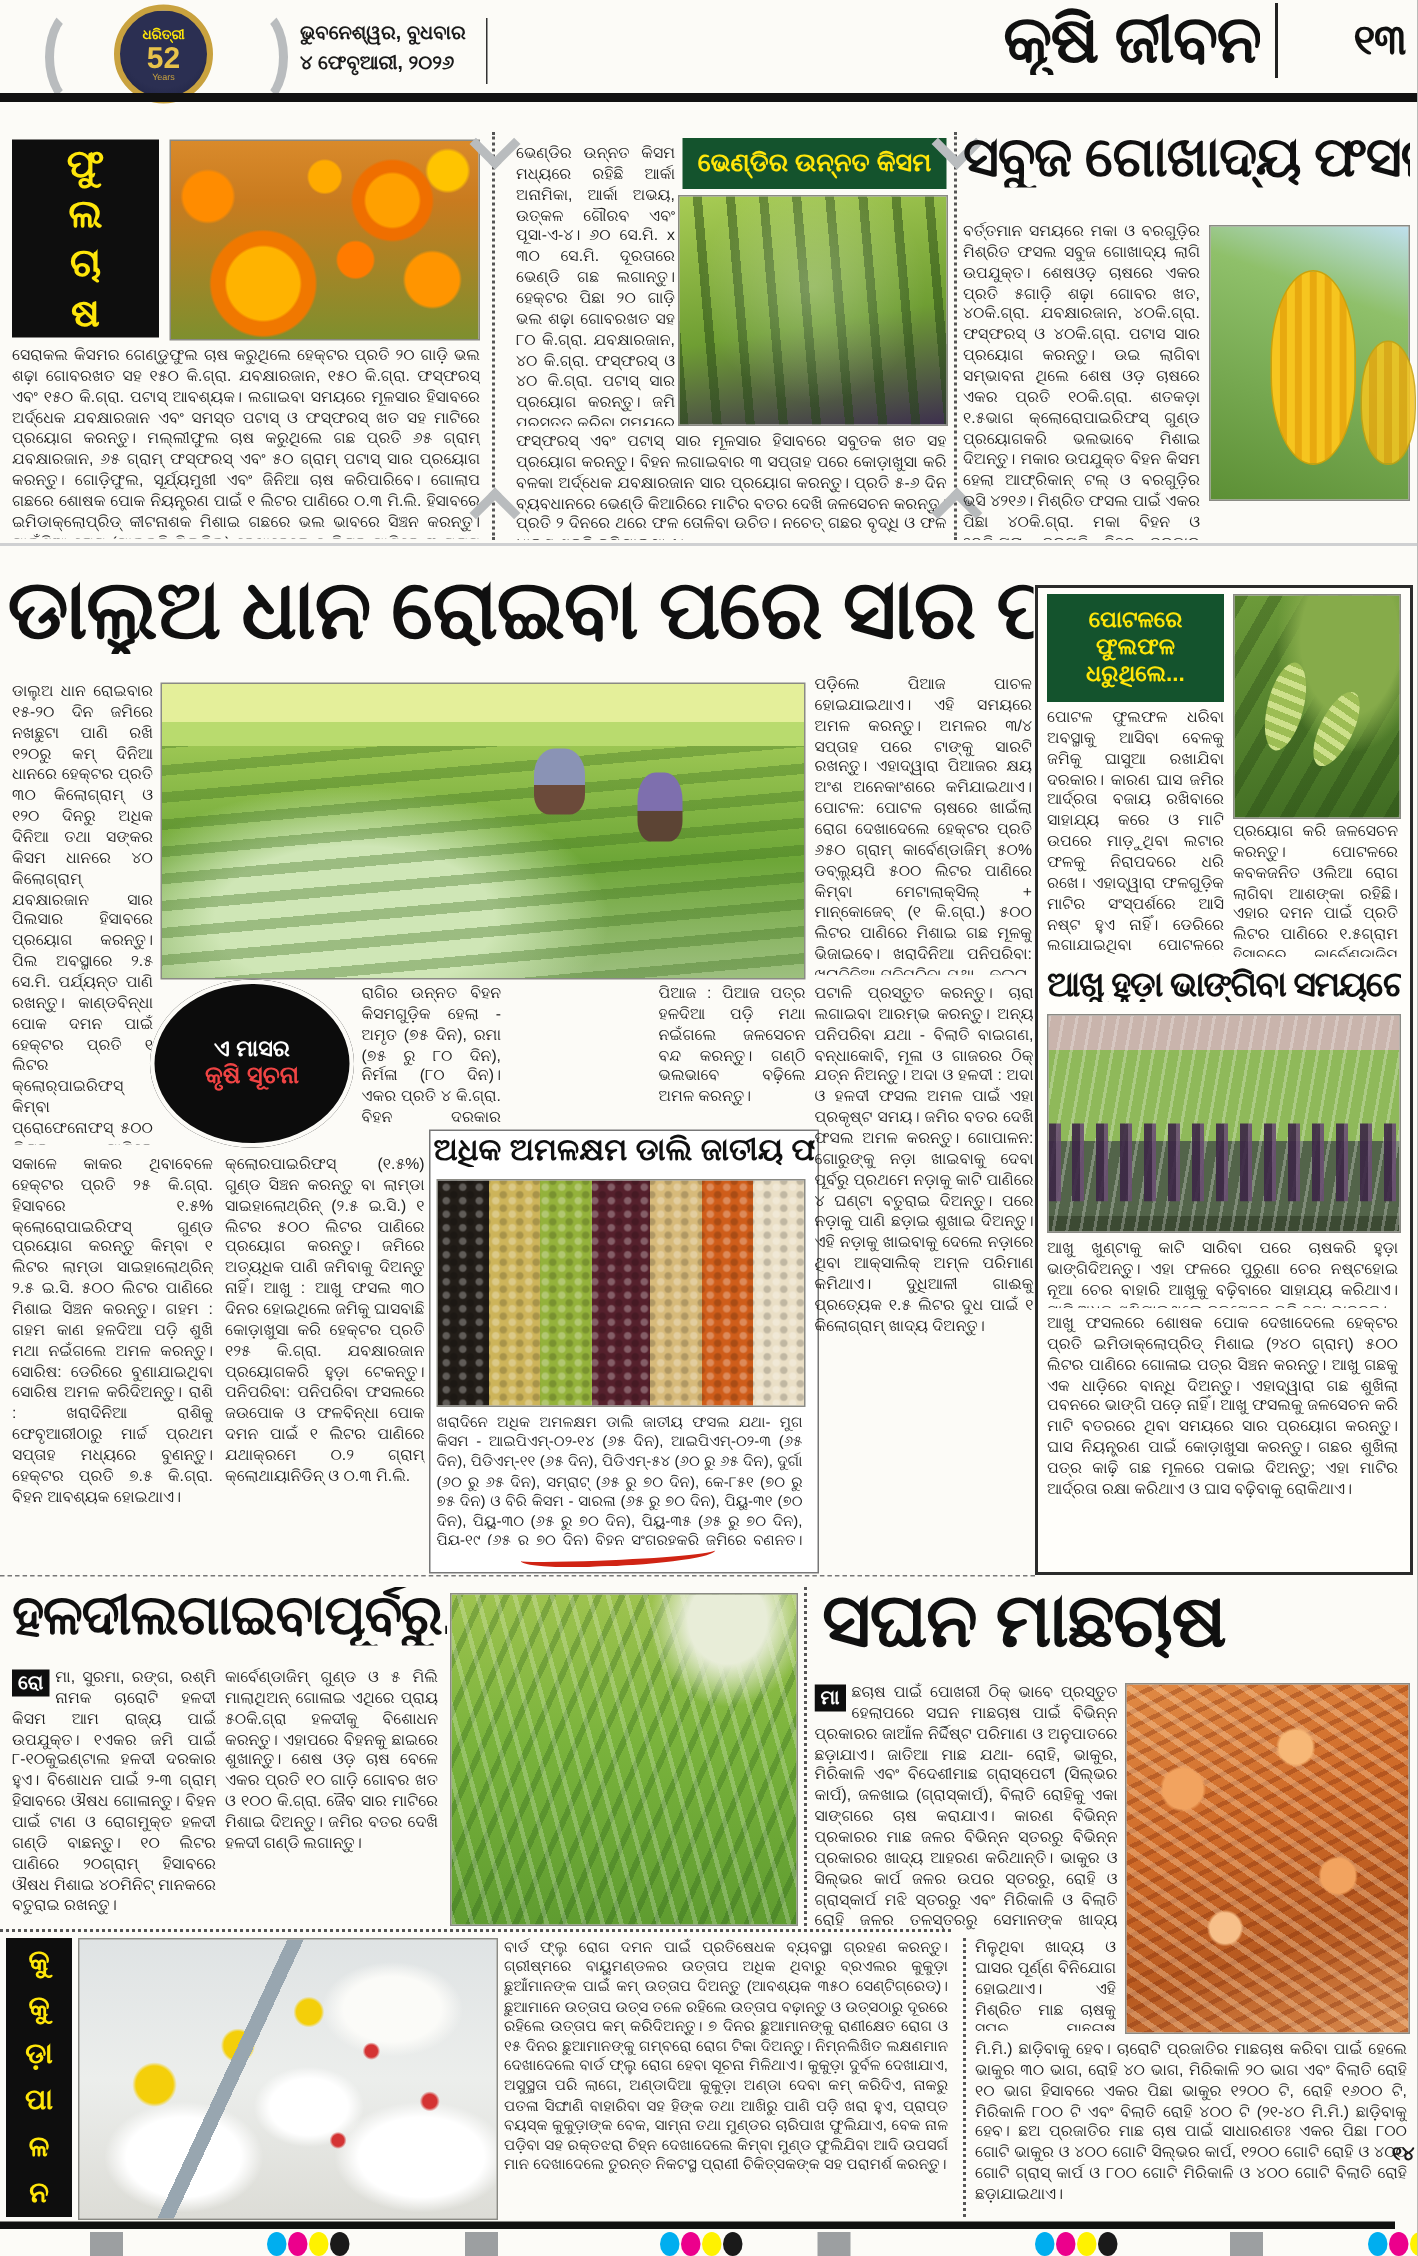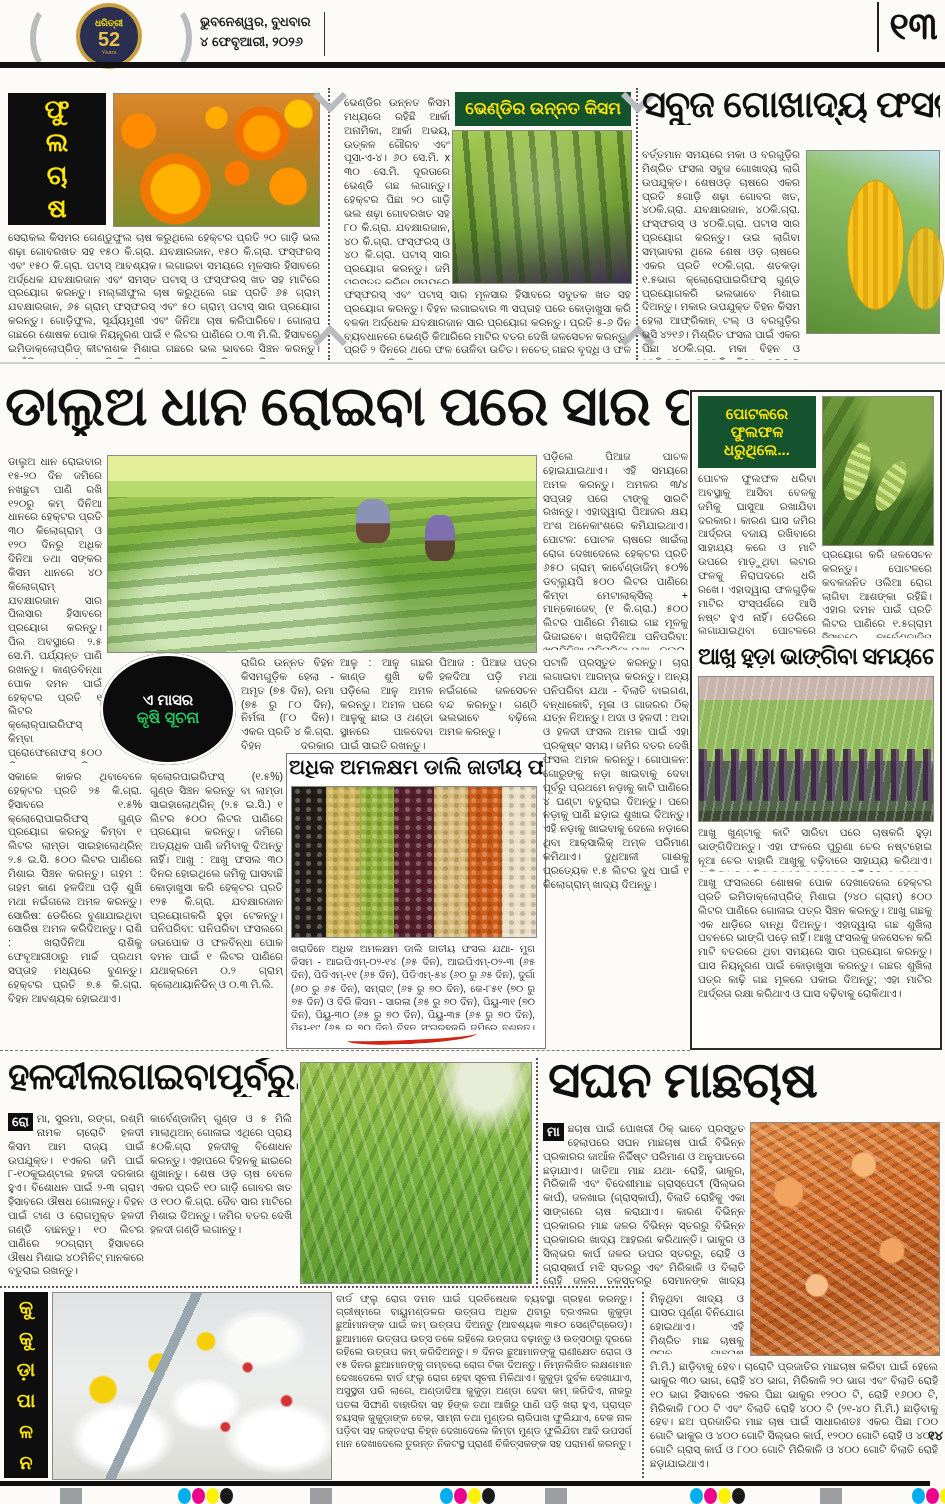--- a/index.html
+++ b/index.html
@@ -17,21 +17,21 @@
   .dashh{border-top:1px dashed #777;}
   .chev{position:absolute;width:18px;height:18px;border-right:6px solid #b9bcbe;border-bottom:6px solid #b9bcbe;}
   .rule{background:#111;}
   .grayrule{background:#cfd0d2;}
   .dropcap{float:left;background:#0e0e0e;color:#fff;font-weight:bold;font-size:13px;
            padding:2px 4px;margin:1px 4px 0 0;line-height:1.1;}
   .credit{display:block;font-style:italic;font-weight:bold;text-align:center;margin-top:4px;}
   .badge{background:#0c0c0c;border-radius:50%;display:flex;flex-direction:column;align-items:center;
          justify-content:center;box-shadow:0 0 0 3px #fcfbf7 inset;}
   .badge .l1{color:#ffffff;font-weight:900;font-size:15px;}
-  .badge .l2{color:#22c55e;font-weight:900;font-size:16px;}
+  .badge .l2{color:#ef4444;font-weight:900;font-size:16px;}
   .sidebar{border:2px solid #2b2b2b;background:#fffefa;}
   .gourds{position:absolute;border-radius:50%;
           background:repeating-linear-gradient(8deg,#cde08a 0 4px,#9dbd54 4px 9px);}
   .swoosh{position:absolute;height:10px;border-bottom:4px solid #d02414;border-radius:0 0 60% 40%;transform:rotate(-2deg);}
   .reg-sq{position:absolute;width:22px;height:16px;background:#9c9fa1;bottom:0;}
   .cmyk{position:absolute;bottom:0;display:flex;gap:1px;}
   .cmyk i{width:13px;height:16px;border-radius:50%;display:block;}
   .logo-ring{position:absolute;border-radius:50%;border:4px solid #c9a23f;
              background:radial-gradient(circle at 50% 40%,#2b2f52 0 62%,#1c2040 100%);
              display:flex;flex-direction:column;align-items:center;justify-content:center;}
@@ -109,22 +109,23 @@
     <div class="logo-ring" style="left:76px;top:3px;width:58px;height:58px;">
       <span style="color:#ffe60a;font-size:9px;font-weight:bold;">ଧରିତ୍ରୀ</span>
       <span style="color:#e8c24a;font-size:20px;font-weight:700;line-height:1;">52</span>
       <span style="color:#c9a23f;font-size:6px;">Years</span>
     </div>
     <div class="abs" style="left:200px;top:12px;height:44px;border-right:1px solid #333;padding-right:14px;font-weight:bold;font-size:13px;line-height:1.5;">
       <div>ଭୁବନେଶ୍ୱର, ବୁଧବାର</div>
       <div>୪ ଫେବୃଆରୀ, ୨୦୨୬</div>
     </div>
     <div class="abs" style="right:8px;top:2px;display:flex;align-items:center;gap:10px;">
+      <span class="display" style="font-size:44px;">କୃଷି ଜୀବନ</span>
       <span style="display:block;width:2px;height:50px;background:#222;"></span>
-      <span class="display" style="font-size:38px;">୧୩</span>
+      <span class="display" style="font-size:28px;margin-left:40px;">୧୩</span>
     </div>
     <div class="abs rule" style="left:0;top:62px;width:945px;height:6px;"></div>
   </div>
 
   <div class="abs vtitle" style="left:8px;top:93px;width:98px;height:132px;">
     <span style="font-size:26px;">ଫୁ</span>
     <span style="font-size:26px;">ଲ</span>
     <span style="font-size:26px;">ଚା</span>
     <span style="font-size:26px;">ଷ</span>
   </div>
@@ -163,22 +164,21 @@
     <div class="farmer" style="left:74%;top:30%;width:30px;height:46px;background:linear-gradient(180deg,#7e6fae 55%,#5c4434 56%);"></div>
   </div>
   <div class="abs txt" style="left:543px;top:450px;width:145px;height:200px;">ପଡ଼ିଲେ ପିଆଜ ପାଚଳ ହୋଇଯାଇଥାଏ। ଏହି ସମୟରେ ଅମଳ କରନ୍ତୁ। ଅମଳର ୩/୪ ସପ୍ତାହ ପରେ ଟାଙ୍କୁ ସାରଟି ରଖନ୍ତୁ। ଏହାଦ୍ୱାରା ପିଆଜର କ୍ଷୟ ଅଂଶ ଅନେକାଂଶରେ କମିଯାଇଥାଏ। ପୋଟଳ: ପୋଟଳ ଚାଷରେ ଖାଇଁଲା ରୋଗ ଦେଖାଦେଲେ ହେକ୍ଟର ପ୍ରତି ୬୫୦ ଗ୍ରାମ୍ କାର୍ବେଣ୍ଡାଜିମ୍ ୫୦% ଡବ୍ଲ୍ୟୁପି ୫୦୦ ଲିଟର ପାଣିରେ କିମ୍ବା ମେଟାଲାକ୍ସିଲ୍ + ମାନ୍‌କୋଜେବ୍ (୧ କି.ଗ୍ରା.) ୫୦୦ ଲିଟର ପାଣିରେ ମିଶାଇ ଗଛ ମୂଳକୁ ଭିଜାଇବେ। ଖରାଦିନିଆ ପନିପରିବା: ଖରାଦିନିଆ ପନିପରିବା ଯଥା - କଲରା, କଛି, ପୋଟଳ, କାକୁଡ଼ି, ବରଗୁଡ଼ି, ଝୁଡ଼ଙ୍ଗ, କଖାରୁ, ପୋଇ, ଖଡ଼ା ଇତ୍ୟାଦି ପାଇଁ</div>
 
   <div class="abs badge" style="left:100px;top:653px;width:136px;height:112px;">
     <span class="l1">ଏ ମାସର</span>
     <span class="l2">କୃଷି ସୂଚନା</span>
   </div>
 
   <div class="abs txt" style="left:241px;top:656px;width:93px;height:96px;">ରାଗିର ଉନ୍ନତ ବିହନ କିସମଗୁଡ଼ିକ ହେଲା - ଅମୃତ (୭୫ ଦିନ), ରମା (୭୫ ରୁ ୮୦ ଦିନ), ନିର୍ମଳା (୮୦ ଦିନ)। ଏକର ପ୍ରତି ୪ କି.ଗ୍ରା. ବିହନ ଦରକାର ହୋଇଥାଏ।</div>
-  <div class="abs txt" style="left:340px;top:656px;width:93px;height:96px;">ଆଳୁ : ଆଳୁ ଗଛର କାଣ୍ଡ ଶୁଖି ଢଳି ପଡ଼ିଲେ ଆଳୁ ଅମଳ କରନ୍ତୁ। ଅମଳ ପରେ ଆଳୁକୁ ଛାଇ ଓ ଥଣ୍ଡା ସ୍ଥାନରେ ପାଳଦେବା ପାଇଁ ସାଇତି ରଖନ୍ତୁ।</div>
-  <div class="abs txt" style="left:439px;top:656px;width:98px;height:96px;font-family:Liberation Serif, serif;">ପିଆଜ : ପିଆଜ ପତ୍ର ହଳଦିଆ ପଡ଼ି ମଥା ନଇଁଗଲେ ଜଳସେଚନ ବନ୍ଦ କରନ୍ତୁ। ଗଣ୍ଠି ଭଲଭାବେ ବଢ଼ିଲେ ଅମଳ କରନ୍ତୁ।</div>
+  <div class="abs txt" style="left:439px;top:656px;width:98px;height:96px;">ପିଆଜ : ପିଆଜ ପତ୍ର ହଳଦିଆ ପଡ଼ି ମଥା ନଇଁଗଲେ ଜଳସେଚନ ବନ୍ଦ କରନ୍ତୁ। ଗଣ୍ଠି ଭଲଭାବେ ବଢ଼ିଲେ ଅମଳ କରନ୍ତୁ।</div>
 
   <div class="abs txt" style="left:8px;top:770px;width:134px;height:272px;">ସକାଳେ କାକର ଥିବାବେଳେ ହେକ୍ଟର ପ୍ରତି ୨୫ କି.ଗ୍ରା. ହିସାବରେ ୧.୫% କ୍ଲୋରୋପାଇରିଫସ୍ ଗୁଣ୍ଡ ପ୍ରୟୋଗ କରନ୍ତୁ କିମ୍ବା ୧ ଲିଟର ଲାମ୍ଡା ସାଇହାଲୋଥ୍ରିନ୍ ୨.୫ ଇ.ସି. ୫୦୦ ଲିଟର ପାଣିରେ ମିଶାଇ ସିଞ୍ଚନ କରନ୍ତୁ। ଗହମ : ଗହମ କାଣ ହଳଦିଆ ପଡ଼ି ଶୁଖି ମଥା ନଇଁଗଲେ ଅମଳ କରନ୍ତୁ। ସୋରିଷ: ଡେରିରେ ବୁଣାଯାଇଥିବା ସୋରିଷ ଅମଳ କରିଦିଅନ୍ତୁ। ରାଶି : ଖରାଦିନିଆ ରାଶିକୁ ଫେବୃଆରୀଠାରୁ ମାର୍ଚ୍ଚ ପ୍ରଥମ ସପ୍ତାହ ମଧ୍ୟରେ ବୁଣନ୍ତୁ। ହେକ୍ଟର ପ୍ରତି ୭.୫ କି.ଗ୍ରା. ବିହନ ଆବଶ୍ୟକ ହୋଇଥାଏ।</div>
   <div class="abs txt" style="left:150px;top:770px;width:133px;height:272px;">କ୍ଲୋରପାଇରିଫସ୍ (୧.୫%) ଗୁଣ୍ଡ ସିଞ୍ଚନ କରନ୍ତୁ ବା ଲାମ୍ଡା ସାଇହାଲୋଥ୍ରିନ୍ (୨.୫ ଇ.ସି.) ୧ ଲିଟର ୫୦୦ ଲିଟର ପାଣିରେ ପ୍ରୟୋଗ କରନ୍ତୁ। ଜମିରେ ଅତ୍ୟଧିକ ପାଣି ଜମିବାକୁ ଦିଅନ୍ତୁ ନାହିଁ। ଆଖୁ : ଆଖୁ ଫସଲ ୩୦ ଦିନର ହୋଇଥିଲେ ଜମିକୁ ଘାସବାଛି କୋଡ଼ାଖୁସା କରି ହେକ୍ଟର ପ୍ରତି ୧୨୫ କି.ଗ୍ରା. ଯବକ୍ଷାରଜାନ ପ୍ରୟୋଗକରି ହୁଡ଼ା ଟେକନ୍ତୁ। ପନିପରିବା: ପନିପରିବା ଫସଲରେ ଜଉପୋକ ଓ ଫଳବିନ୍ଧା ପୋକ ଦମନ ପାଇଁ ୧ ଲିଟର ପାଣିରେ ଯଥାକ୍ରମେ ୦.୨ ଗ୍ରାମ୍ କ୍ଲୋଥାୟାନିଡିନ୍ ଓ ୦.୩ ମି.ଲି.</div>
 
   <div class="abs" style="left:286px;top:753px;width:254px;height:290px;border:1px solid #777;padding:2px;background:#fff;">
     <div class="display" style="font-size:20.5px;text-align:center;letter-spacing:0;">ଅଧିକ ଅମଳକ୍ଷମ ଡାଲି ଜାତୀୟ ଫସଲ</div>
     <div class="img ph-pulses" style="left:4px;top:32px;width:244px;height:150px;"></div>
     <div class="txt" style="position:absolute;left:4px;top:188px;width:244px;height:88px;font-size:10px;">ଖରାଦିନେ ଅଧିକ ଅମଳକ୍ଷମ ଡାଲି ଜାତୀୟ ଫସଲ ଯଥା- ମୁଗ କିସମ - ଆଇପିଏମ୍-୦୨-୧୪ (୬୫ ଦିନ), ଆଇପିଏମ୍-୦୨-୩ (୬୫ ଦିନ), ପିଡିଏମ୍-୧୧ (୬୫ ଦିନ), ପିଡିଏମ୍-୫୪ (୬୦ ରୁ ୬୫ ଦିନ), ଦୁର୍ଗା (୬୦ ରୁ ୬୫ ଦିନ), ସମ୍ରାଟ୍ (୬୫ ରୁ ୭୦ ଦିନ), କେ-୮୫୧ (୭୦ ରୁ ୭୫ ଦିନ) ଓ ବିରି କିସମ - ସାରଳା (୬୫ ରୁ ୭୦ ଦିନ), ପିୟୁ-୩୧ (୭୦ ଦିନ), ପିୟୁ-୩୦ (୬୫ ରୁ ୭୦ ଦିନ), ପିୟୁ-୩୫ (୬୫ ରୁ ୭୦ ଦିନ), ପିୟୁ-୧୯ (୬୫ ରୁ ୭୦ ଦିନ) ବିହନ ସଂଗ୍ରହକରି ଜମିରେ ବୁଣନ୍ତୁ। ହେକ୍ଟର ପ୍ରତି ୨୫ କିଲୋଗ୍ରାମ୍ ବିହନ ଆବଶ୍ୟକ। ବିହନକୁ ବିଶୋଧନକରି ବୀଜାଣୁ କଲ୍ଚର (୫୦୦ ଗ୍ରାମ୍) ଉପଚାରକରି ଧାଡ଼ିରେ ବୁଣନ୍ତୁ।</div>
     <div class="swoosh" style="left:60px;top:276px;width:130px;"></div>
   </div>

